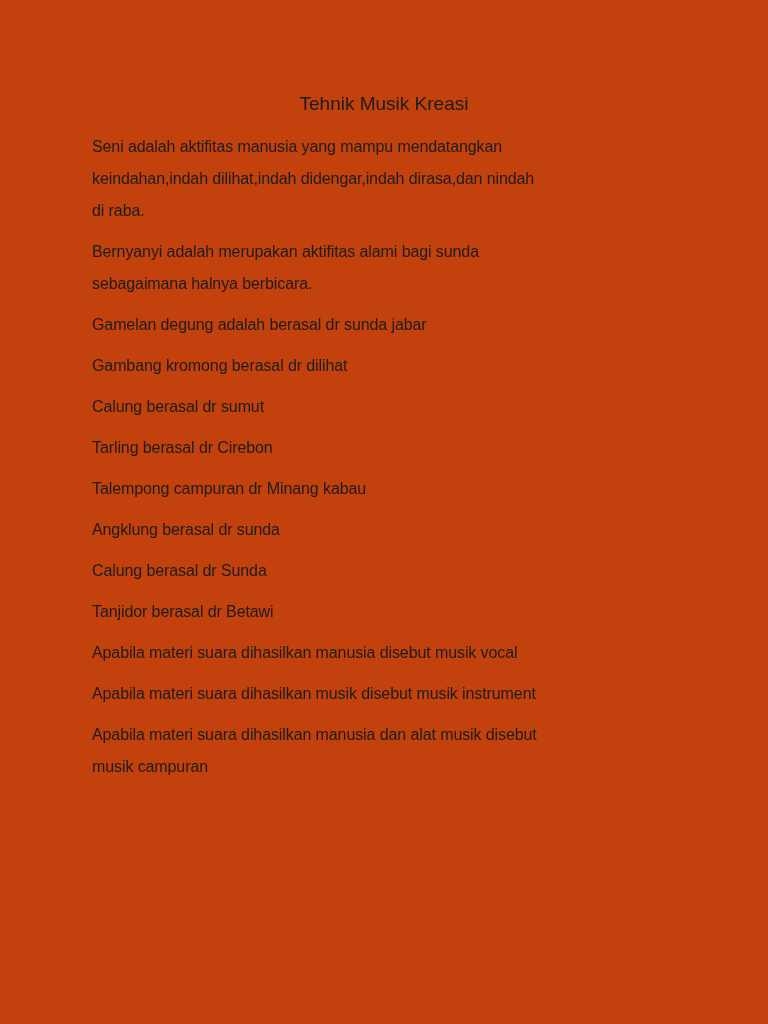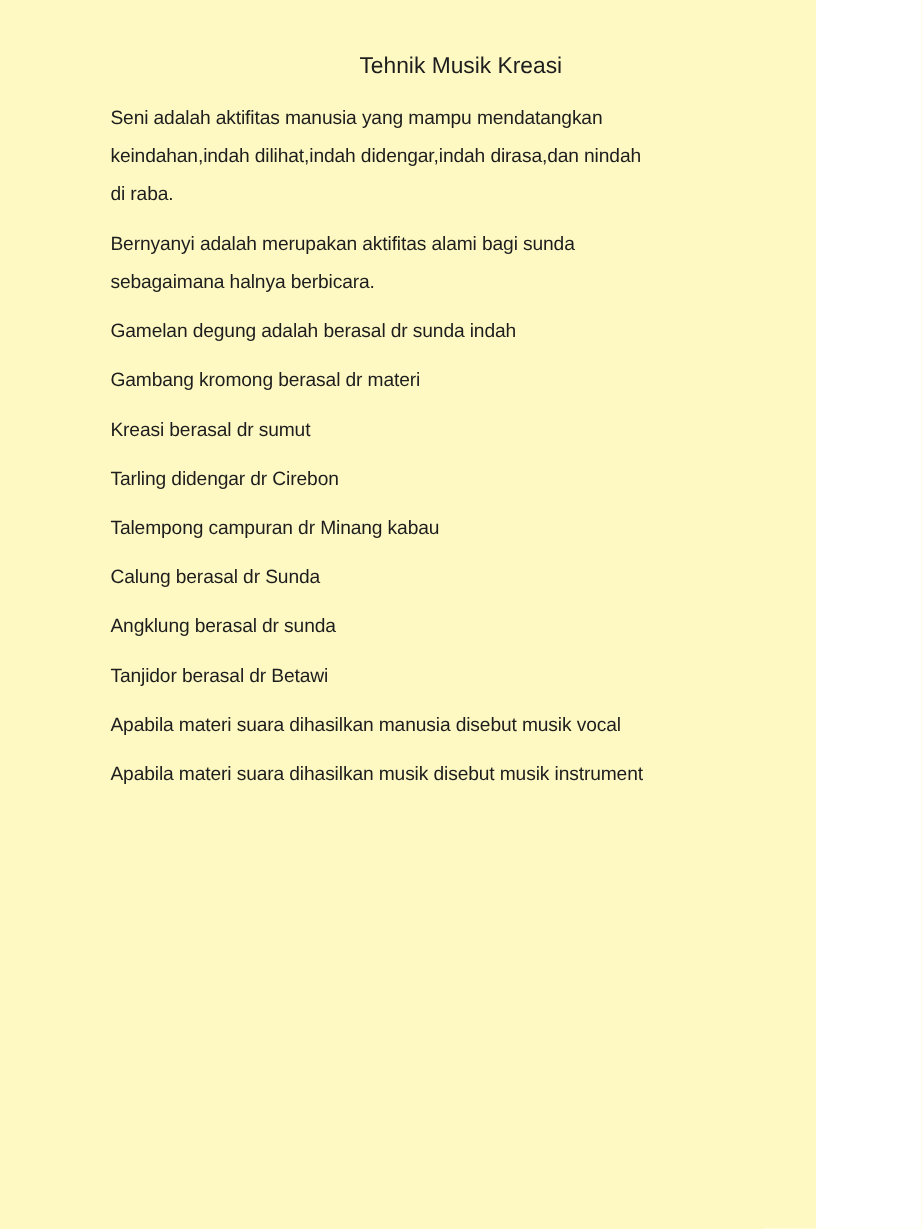--- a/index.html
+++ b/index.html
@@ -9,24 +9,24 @@
   body {
     width: 768px;
     height: 1024px;
     background: #ffffff;
     overflow: hidden;
     font-family: "Liberation Sans", "DejaVu Sans", sans-serif;
     color: #1d1d1d;
   }
   .page {
     box-sizing: border-box;
-    width: 680px;
+    width: 768px;
     height: 1024px;
-    padding: 40px 0 0 92px;
-    background: #fef9c3;
+    padding: 88px 0 0 92px;
+    background: #c2410c;
   }
   .title {
     width: 584px;
     text-align: center;
     font-size: 19px;
     font-weight: 400;
     line-height: 32px;
     margin: 0 0 11px 0;
   }
   .para {
@@ -42,23 +42,25 @@
 </head>
 <body>
 
 <div class="page">
   <h1 class="title">Tehnik Musik Kreasi</h1>
   <p class="para">Seni adalah aktifitas manusia yang mampu mendatangkan
 keindahan,indah dilihat,indah didengar,indah dirasa,dan nindah
 di raba.</p>
   <p class="para">Bernyanyi adalah merupakan aktifitas alami bagi sunda
 sebagaimana halnya berbicara.</p>
-  <p class="para">Gamelan degung adalah berasal dr sunda indah</p>
-  <p class="para">Gambang kromong berasal dr materi</p>
-  <p class="para">Kreasi berasal dr sumut</p>
-  <p class="para">Tarling didengar dr Cirebon</p>
+  <p class="para">Gamelan degung adalah berasal dr sunda jabar</p>
+  <p class="para">Gambang kromong berasal dr dilihat</p>
+  <p class="para">Calung berasal dr sumut</p>
+  <p class="para">Tarling berasal dr Cirebon</p>
   <p class="para">Talempong campuran dr Minang kabau</p>
+  <p class="para">Angklung berasal dr sunda</p>
   <p class="para">Calung berasal dr Sunda</p>
-  <p class="para">Angklung berasal dr sunda</p>
   <p class="para">Tanjidor berasal dr Betawi</p>
   <p class="para">Apabila materi suara dihasilkan manusia disebut musik vocal</p>
   <p class="para">Apabila materi suara dihasilkan musik disebut musik instrument</p>
+  <p class="para">Apabila materi suara dihasilkan manusia dan alat musik disebut
+musik campuran</p>
 </div>
 
 </body></html>

